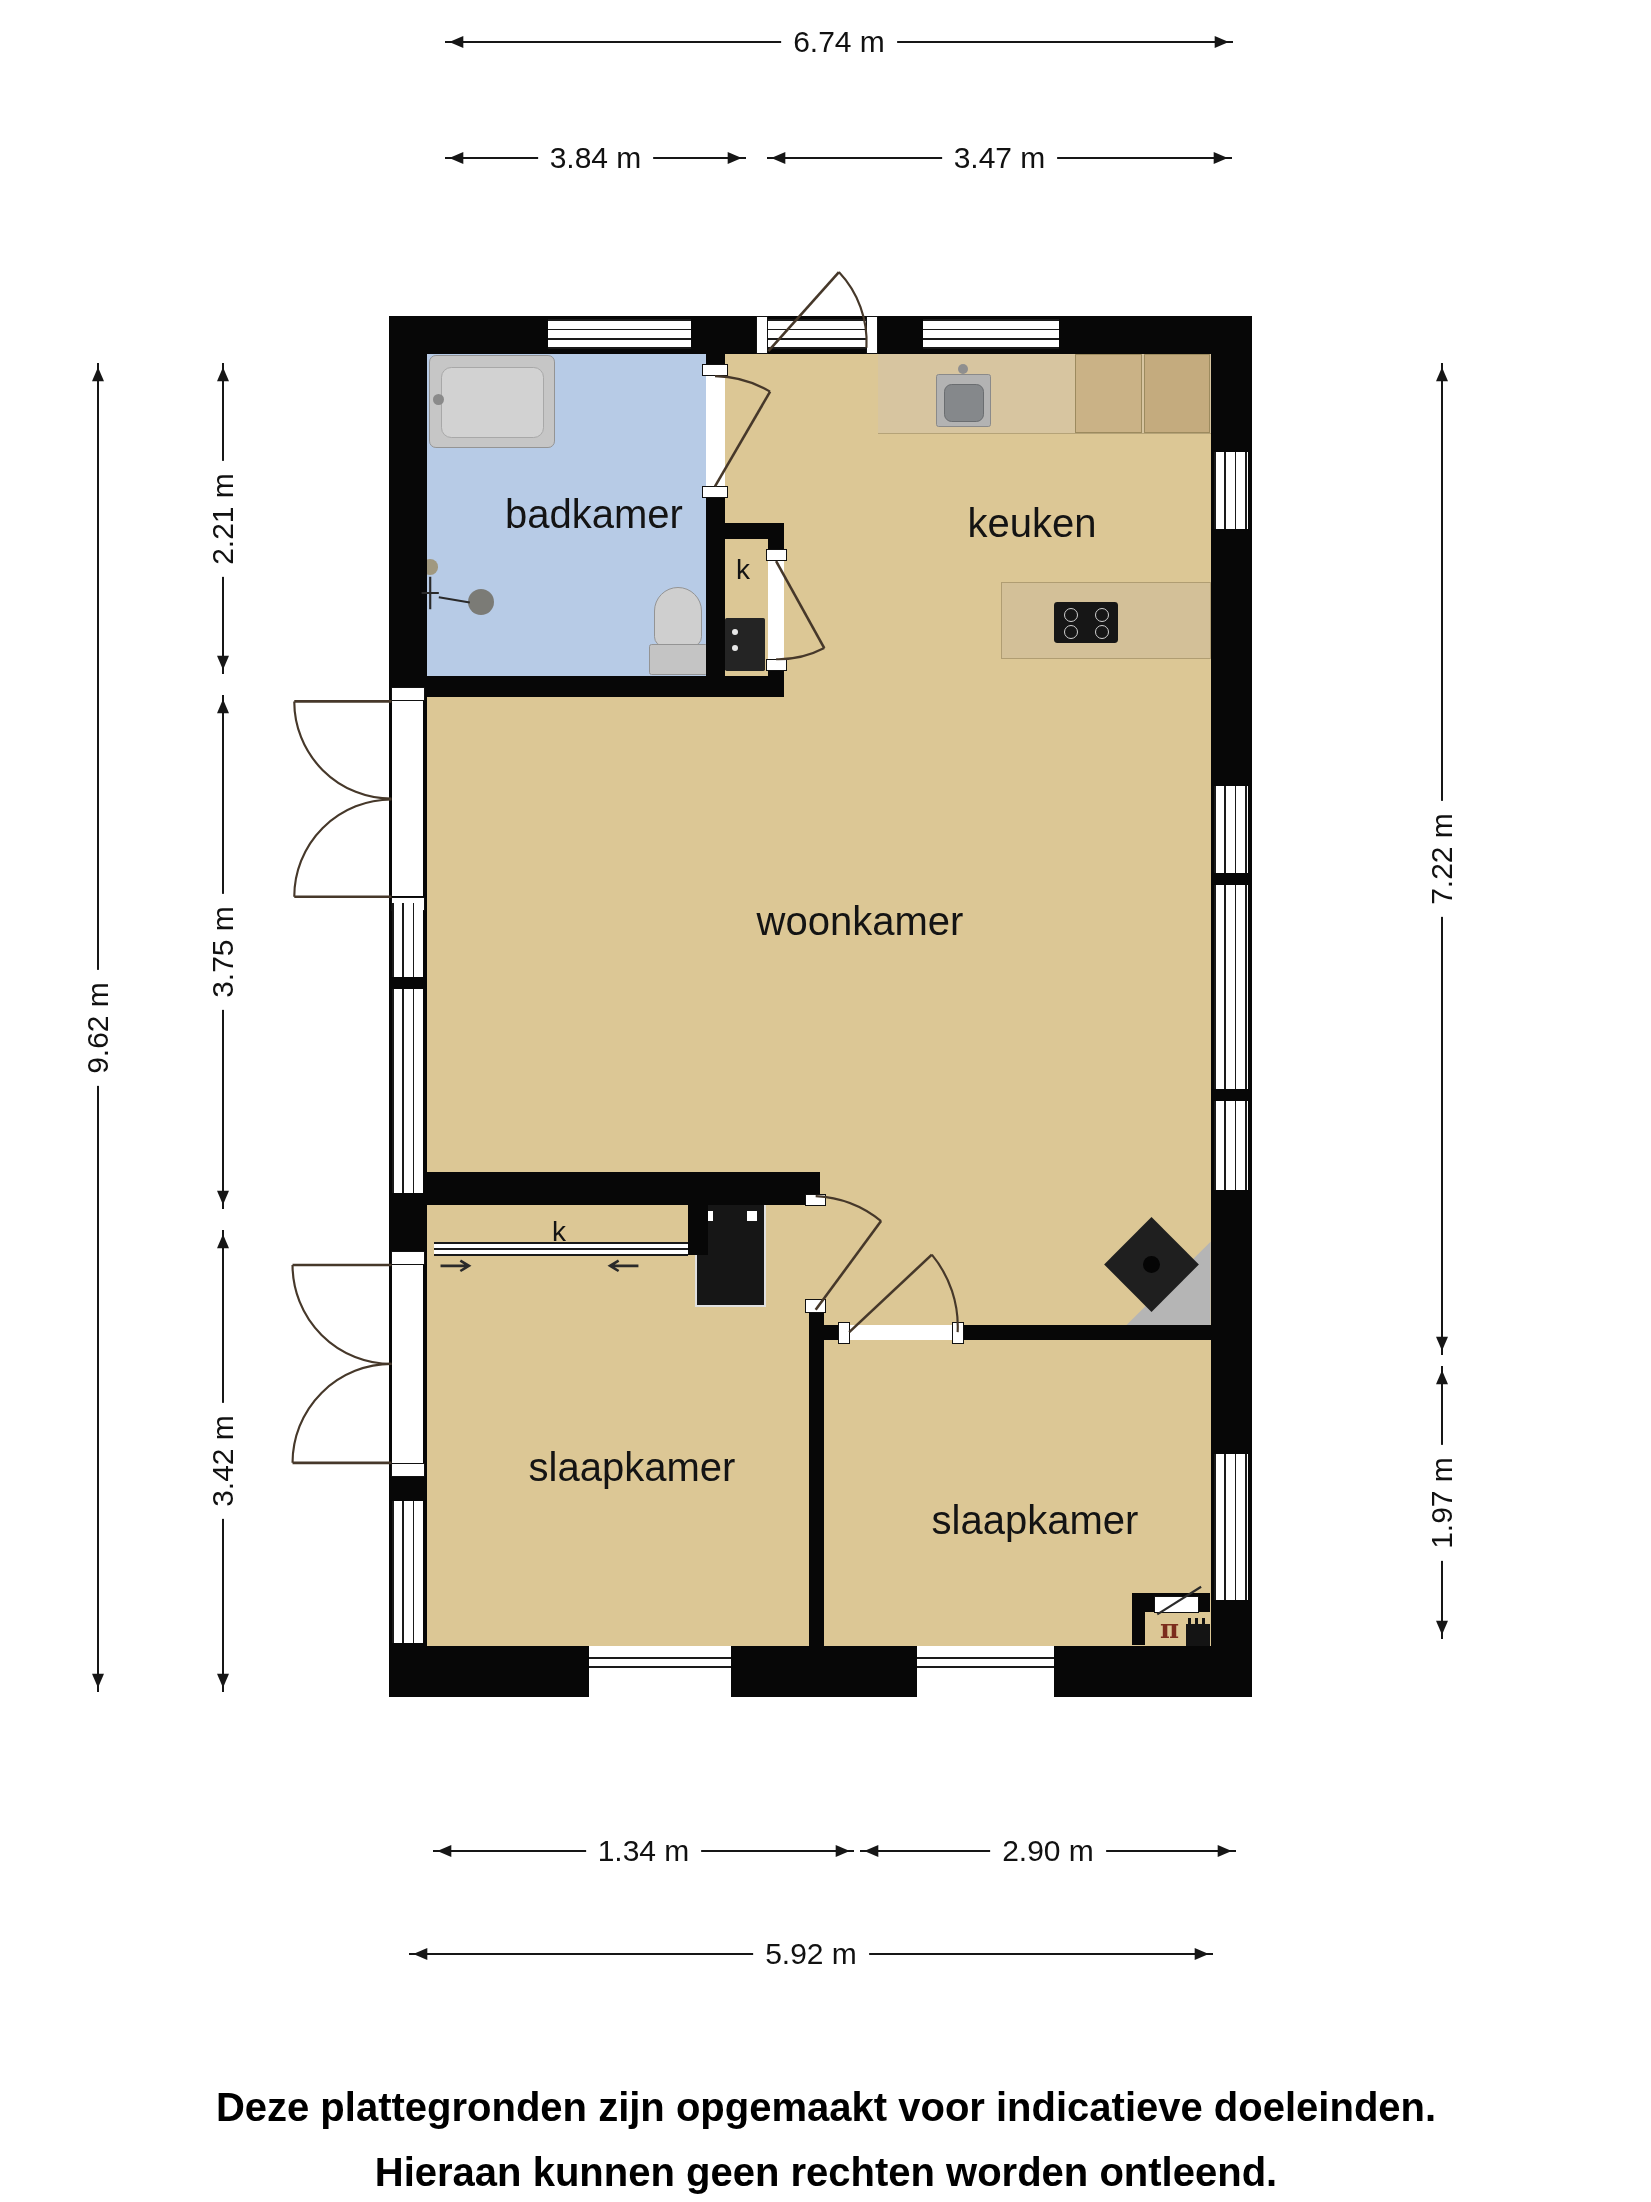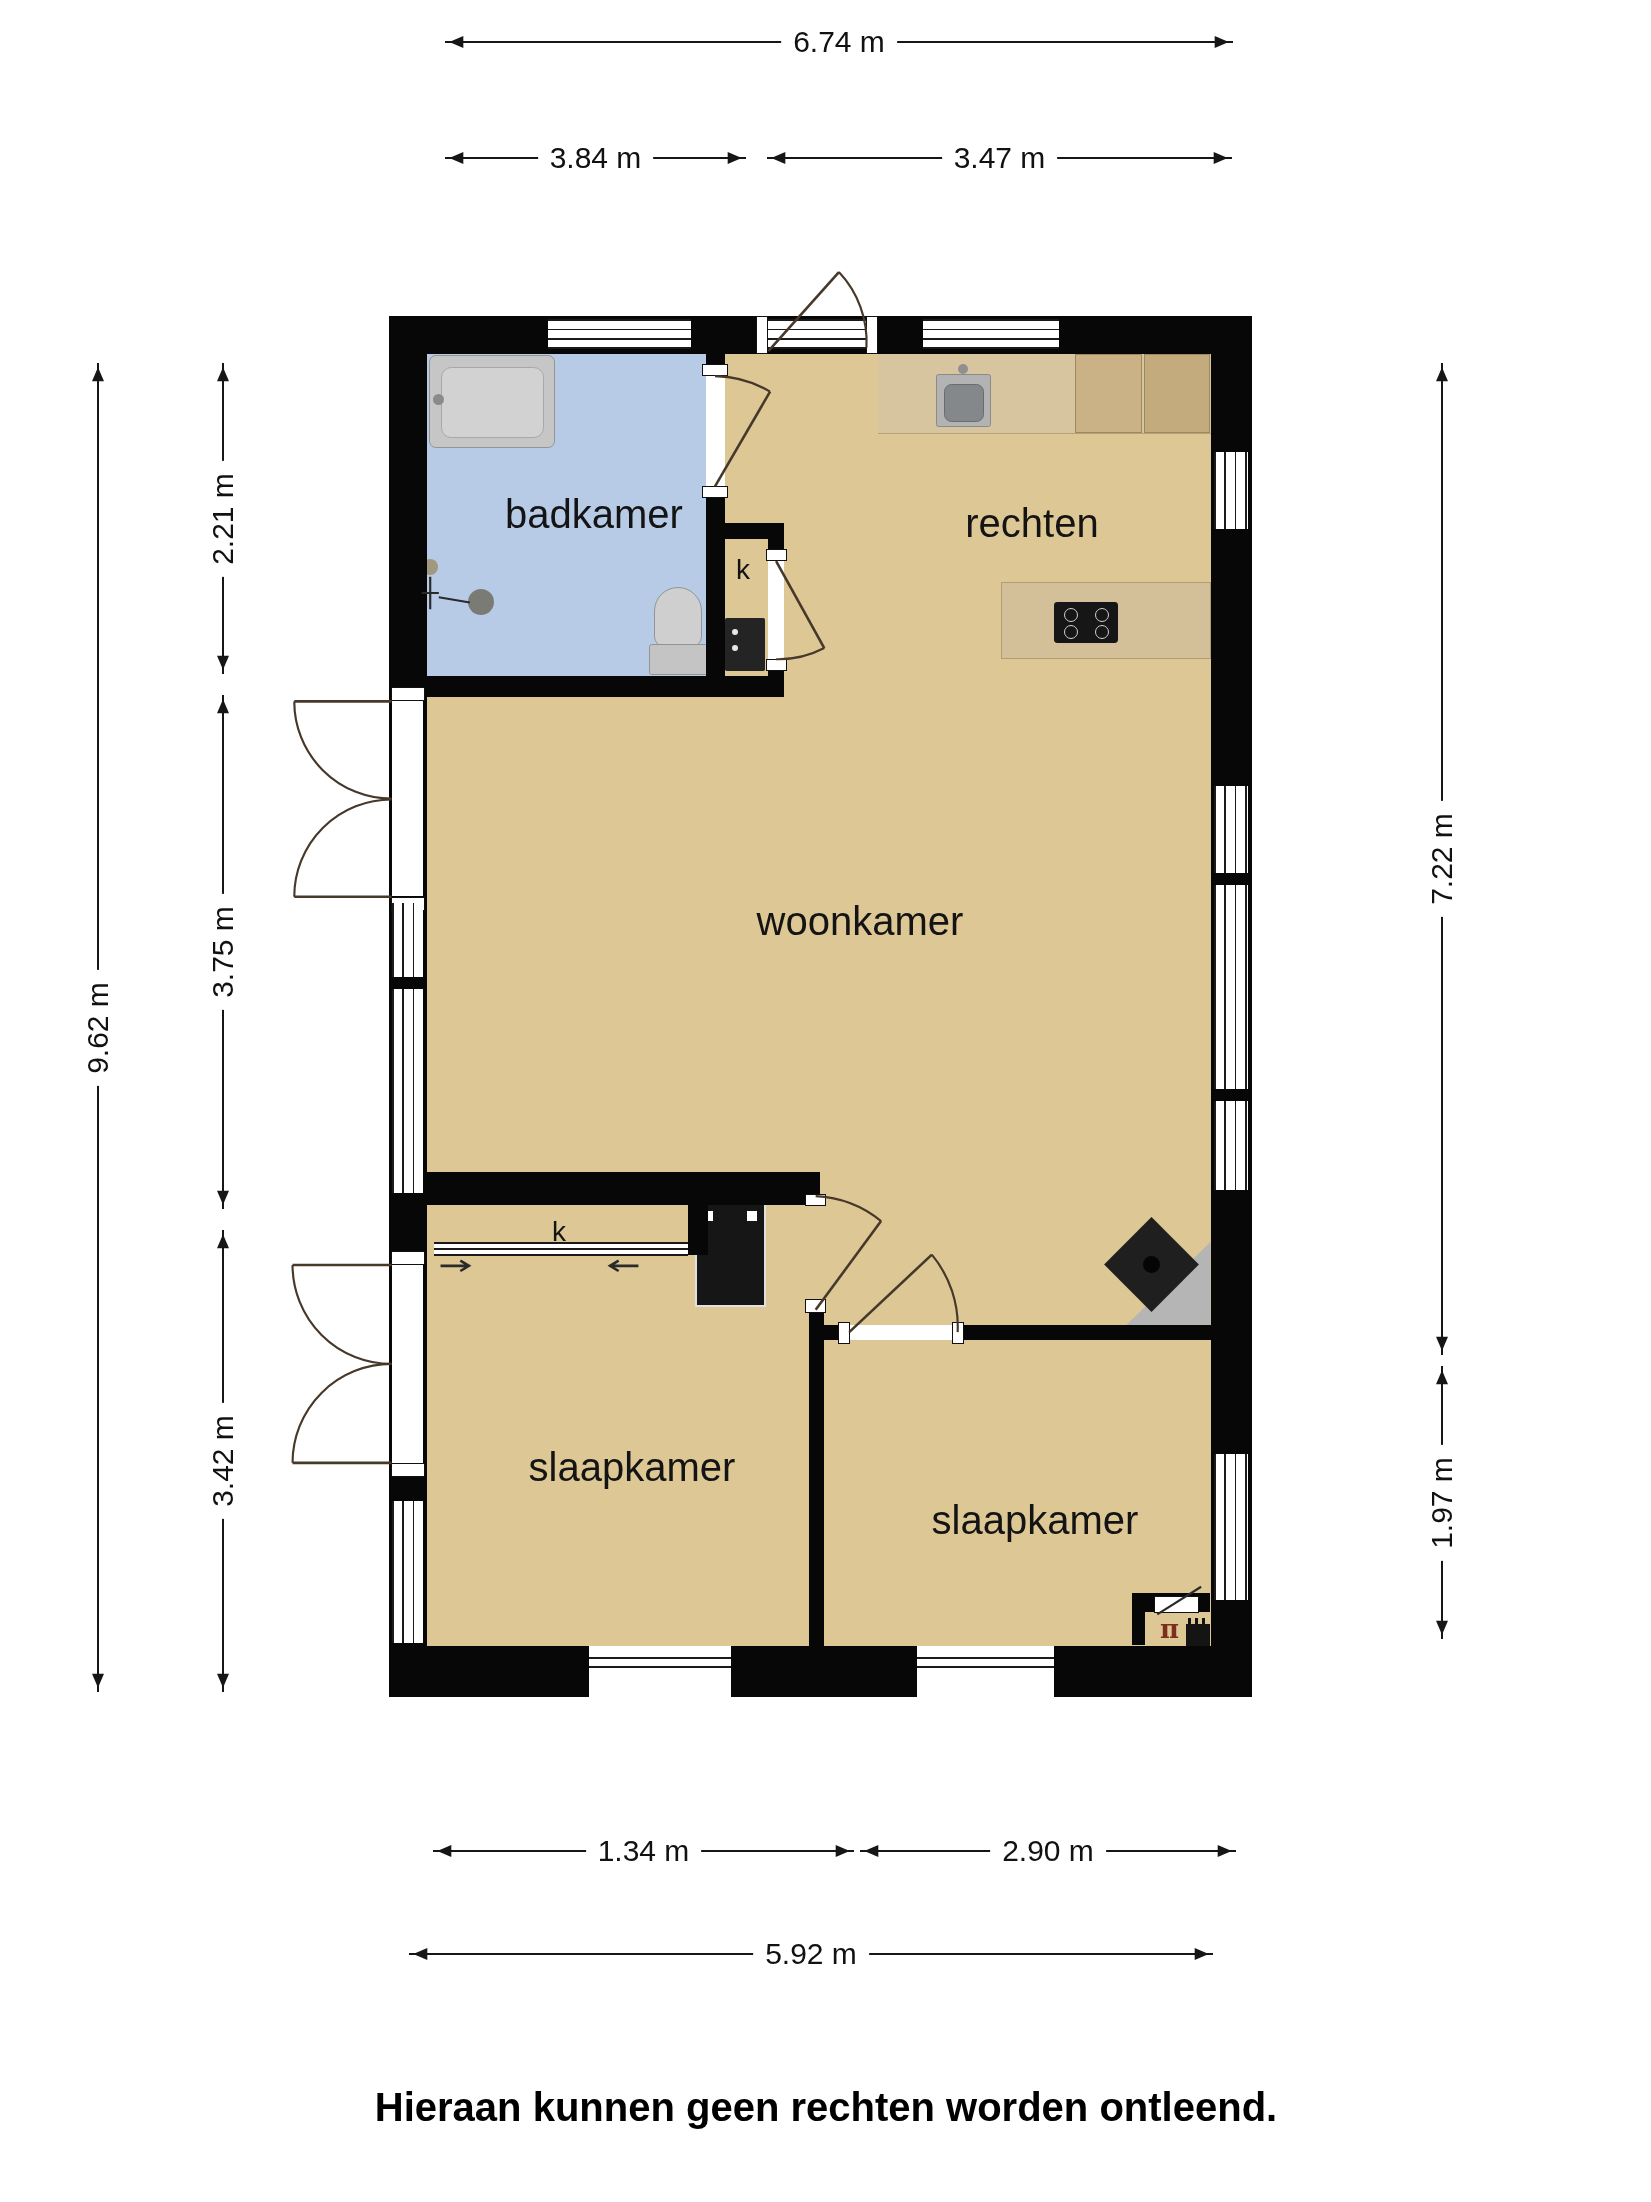--- a/index.html
+++ b/index.html
@@ -161,21 +161,21 @@
     </g>
     <g stroke="#2a2a2a" stroke-width="3" fill="none">
       <path d="M512,1471 L544,1471 M535,1465 L545,1471 L535,1477"></path>
       <path d="M742,1471 L710,1471 M719,1465 L709,1471 L719,1477"></path>
       <path stroke-width="2.5" d="M1345,1876 L1396,1844"></path>
       <path stroke-width="2.5" d="M500,670 L500,708 M490,689 L510,689 M510,694 L546,700"></path>
     </g>
   </svg>
 
   <div class="room-label" style="left:594px;top:514px;">badkamer</div>
-  <div class="room-label" style="left:1032px;top:523px;">rechten</div>
+  <div class="room-label" style="left:1032px;top:523px;">keuken</div>
   <div class="room-label small-label" style="left:743px;top:570px;">k</div>
   <div class="room-label" style="left:860px;top:921px;">woonkamer</div>
   <div class="room-label small-label" style="left:559px;top:1232px;">k</div>
   <div class="room-label" style="left:632px;top:1467px;">slaapkamer</div>
   <div class="room-label" style="left:1035px;top:1520px;">slaapkamer</div>
 
   <div class="dim-h" style="left:445px;top:41px;width:788px;">
     <span class="lbl">6.74 m</span>
   </div>
   <div class="dim-h" style="left:445px;top:157px;width:301px;">
@@ -209,17 +209,18 @@
     <span class="lbl">1.34 m</span>
   </div>
   <div class="dim-h" style="left:860px;top:1850px;width:376px;">
     <span class="lbl">2.90 m</span>
   </div>
   <div class="dim-h" style="left:409px;top:1953px;width:804px;">
     <span class="lbl">5.92 m</span>
   </div>
 
   <div class="disclaimer" style="top:2075px;">
+    <div>Deze plattegronden zijn opgemaakt voor indicatieve doeleinden.</div>
     <div>Hieraan kunnen geen rechten worden ontleend.</div>
   </div>
 
 </div>
 
 
 </body></html>

